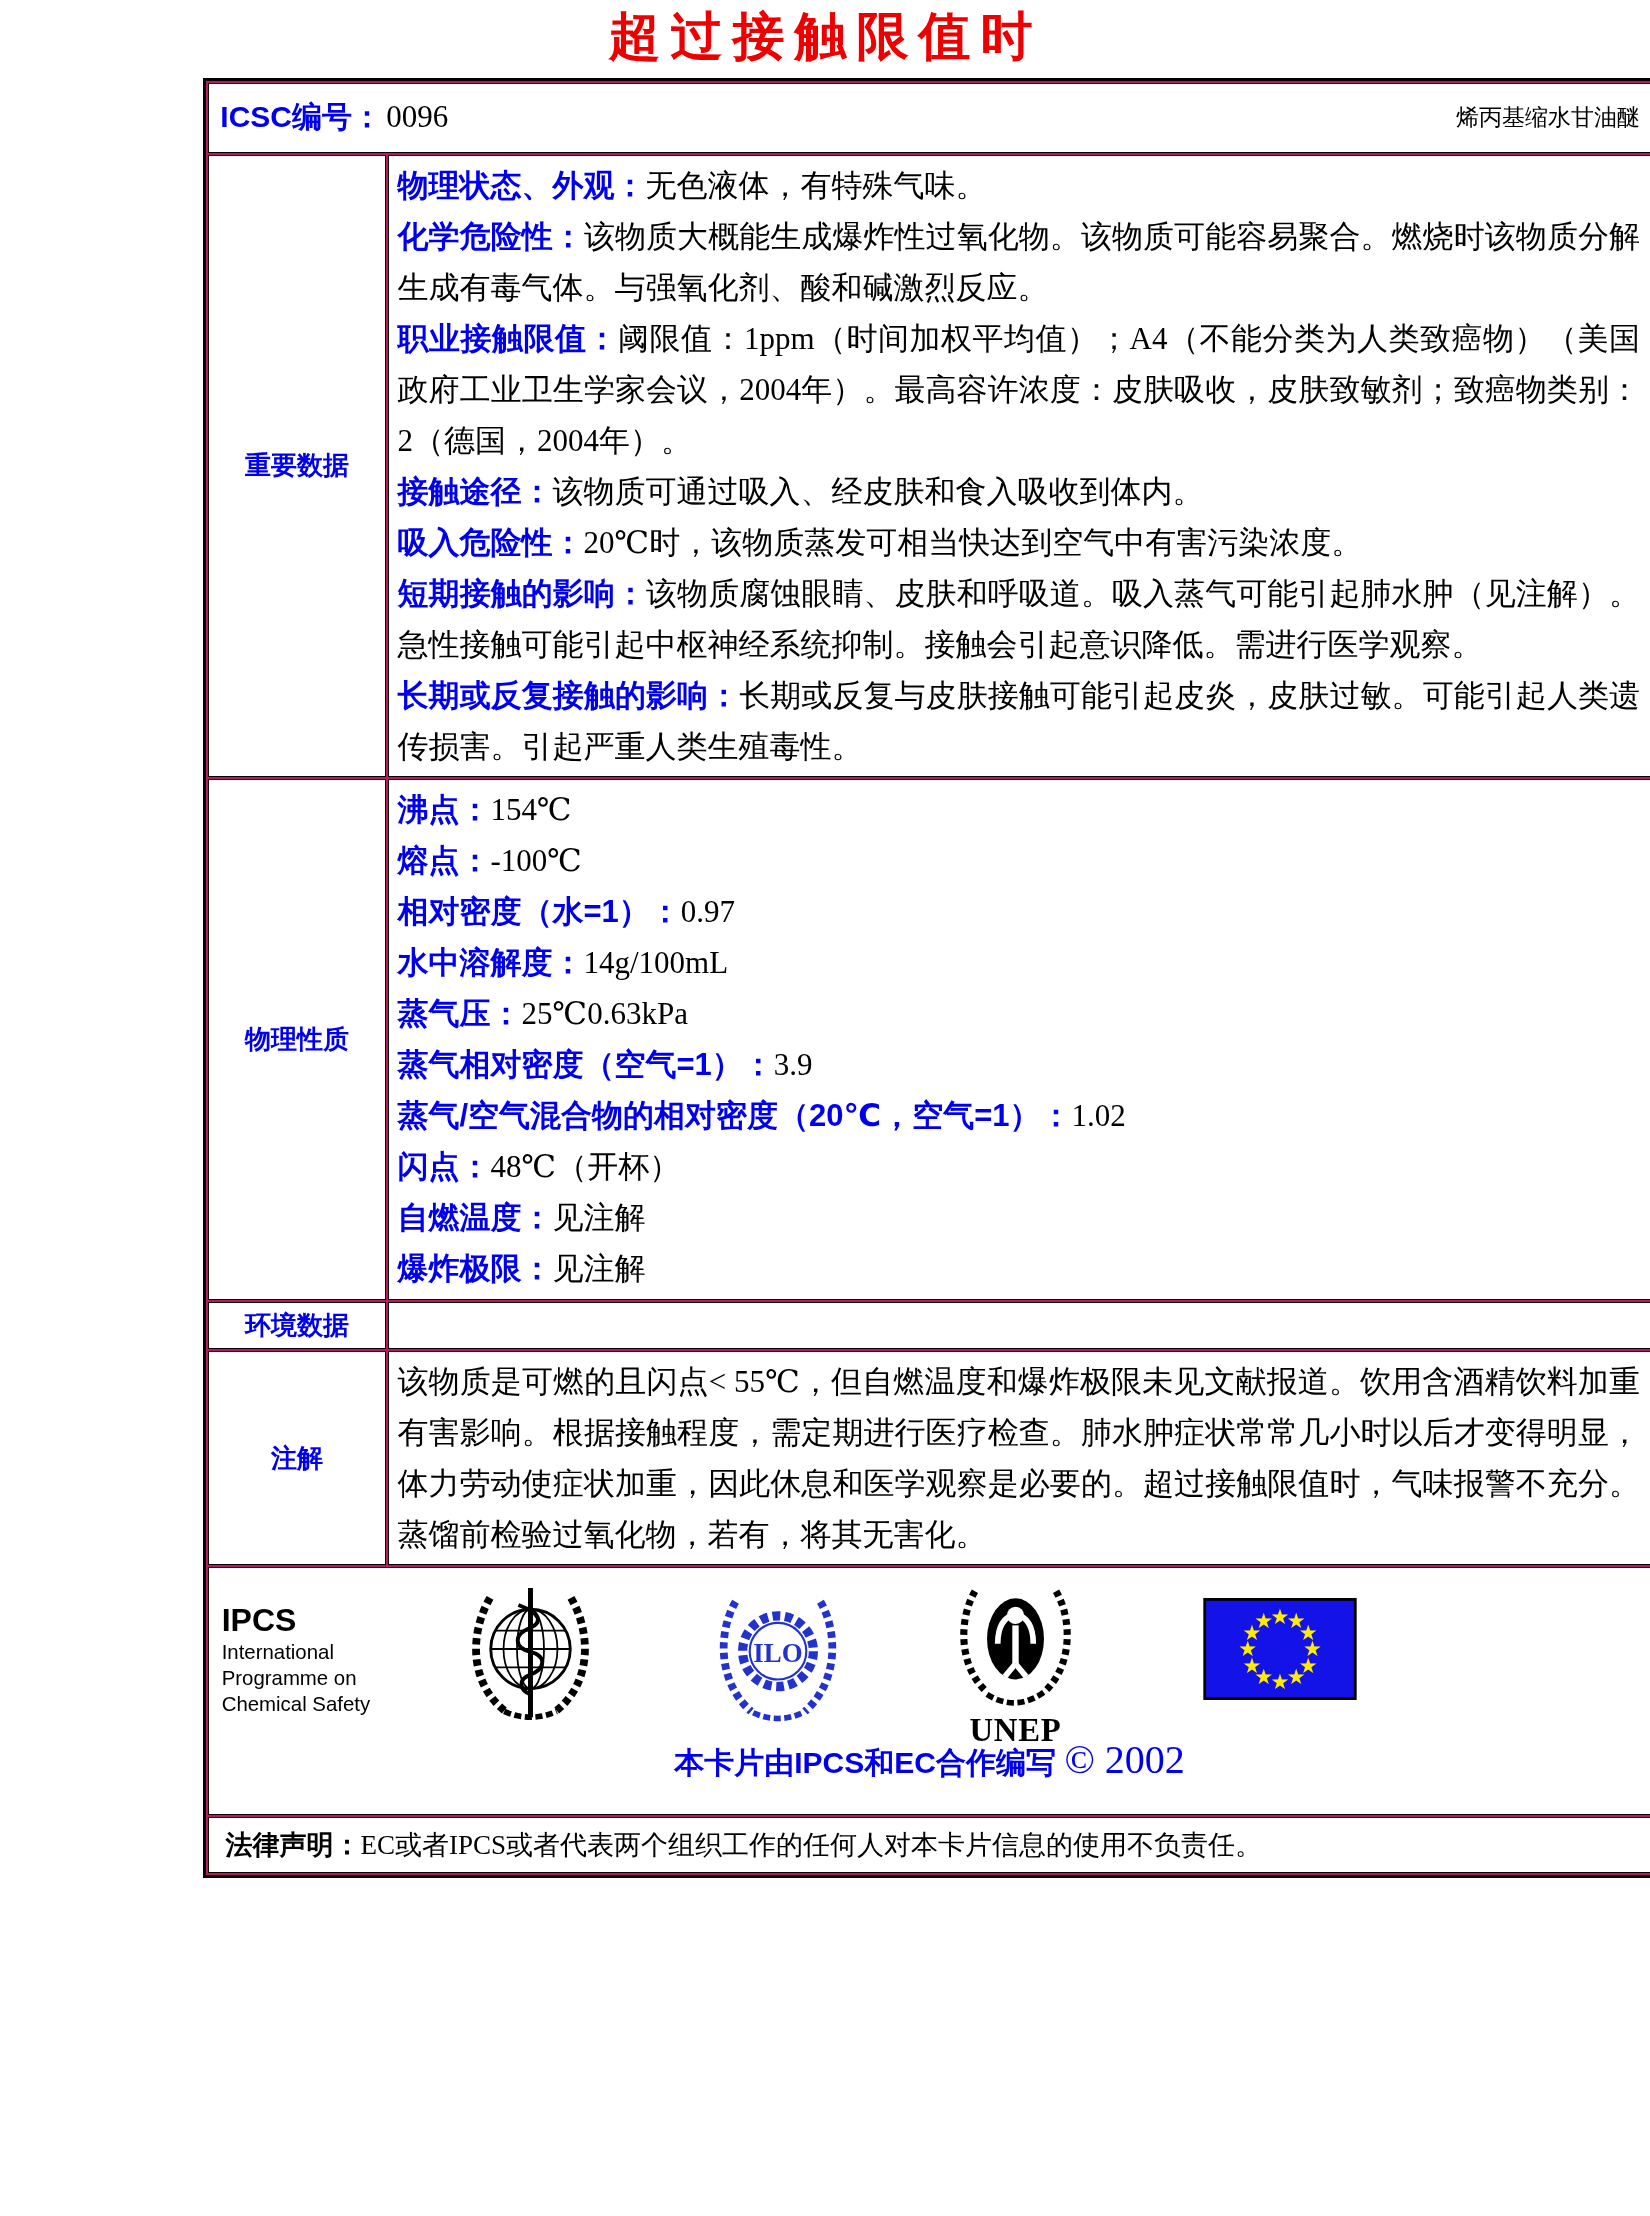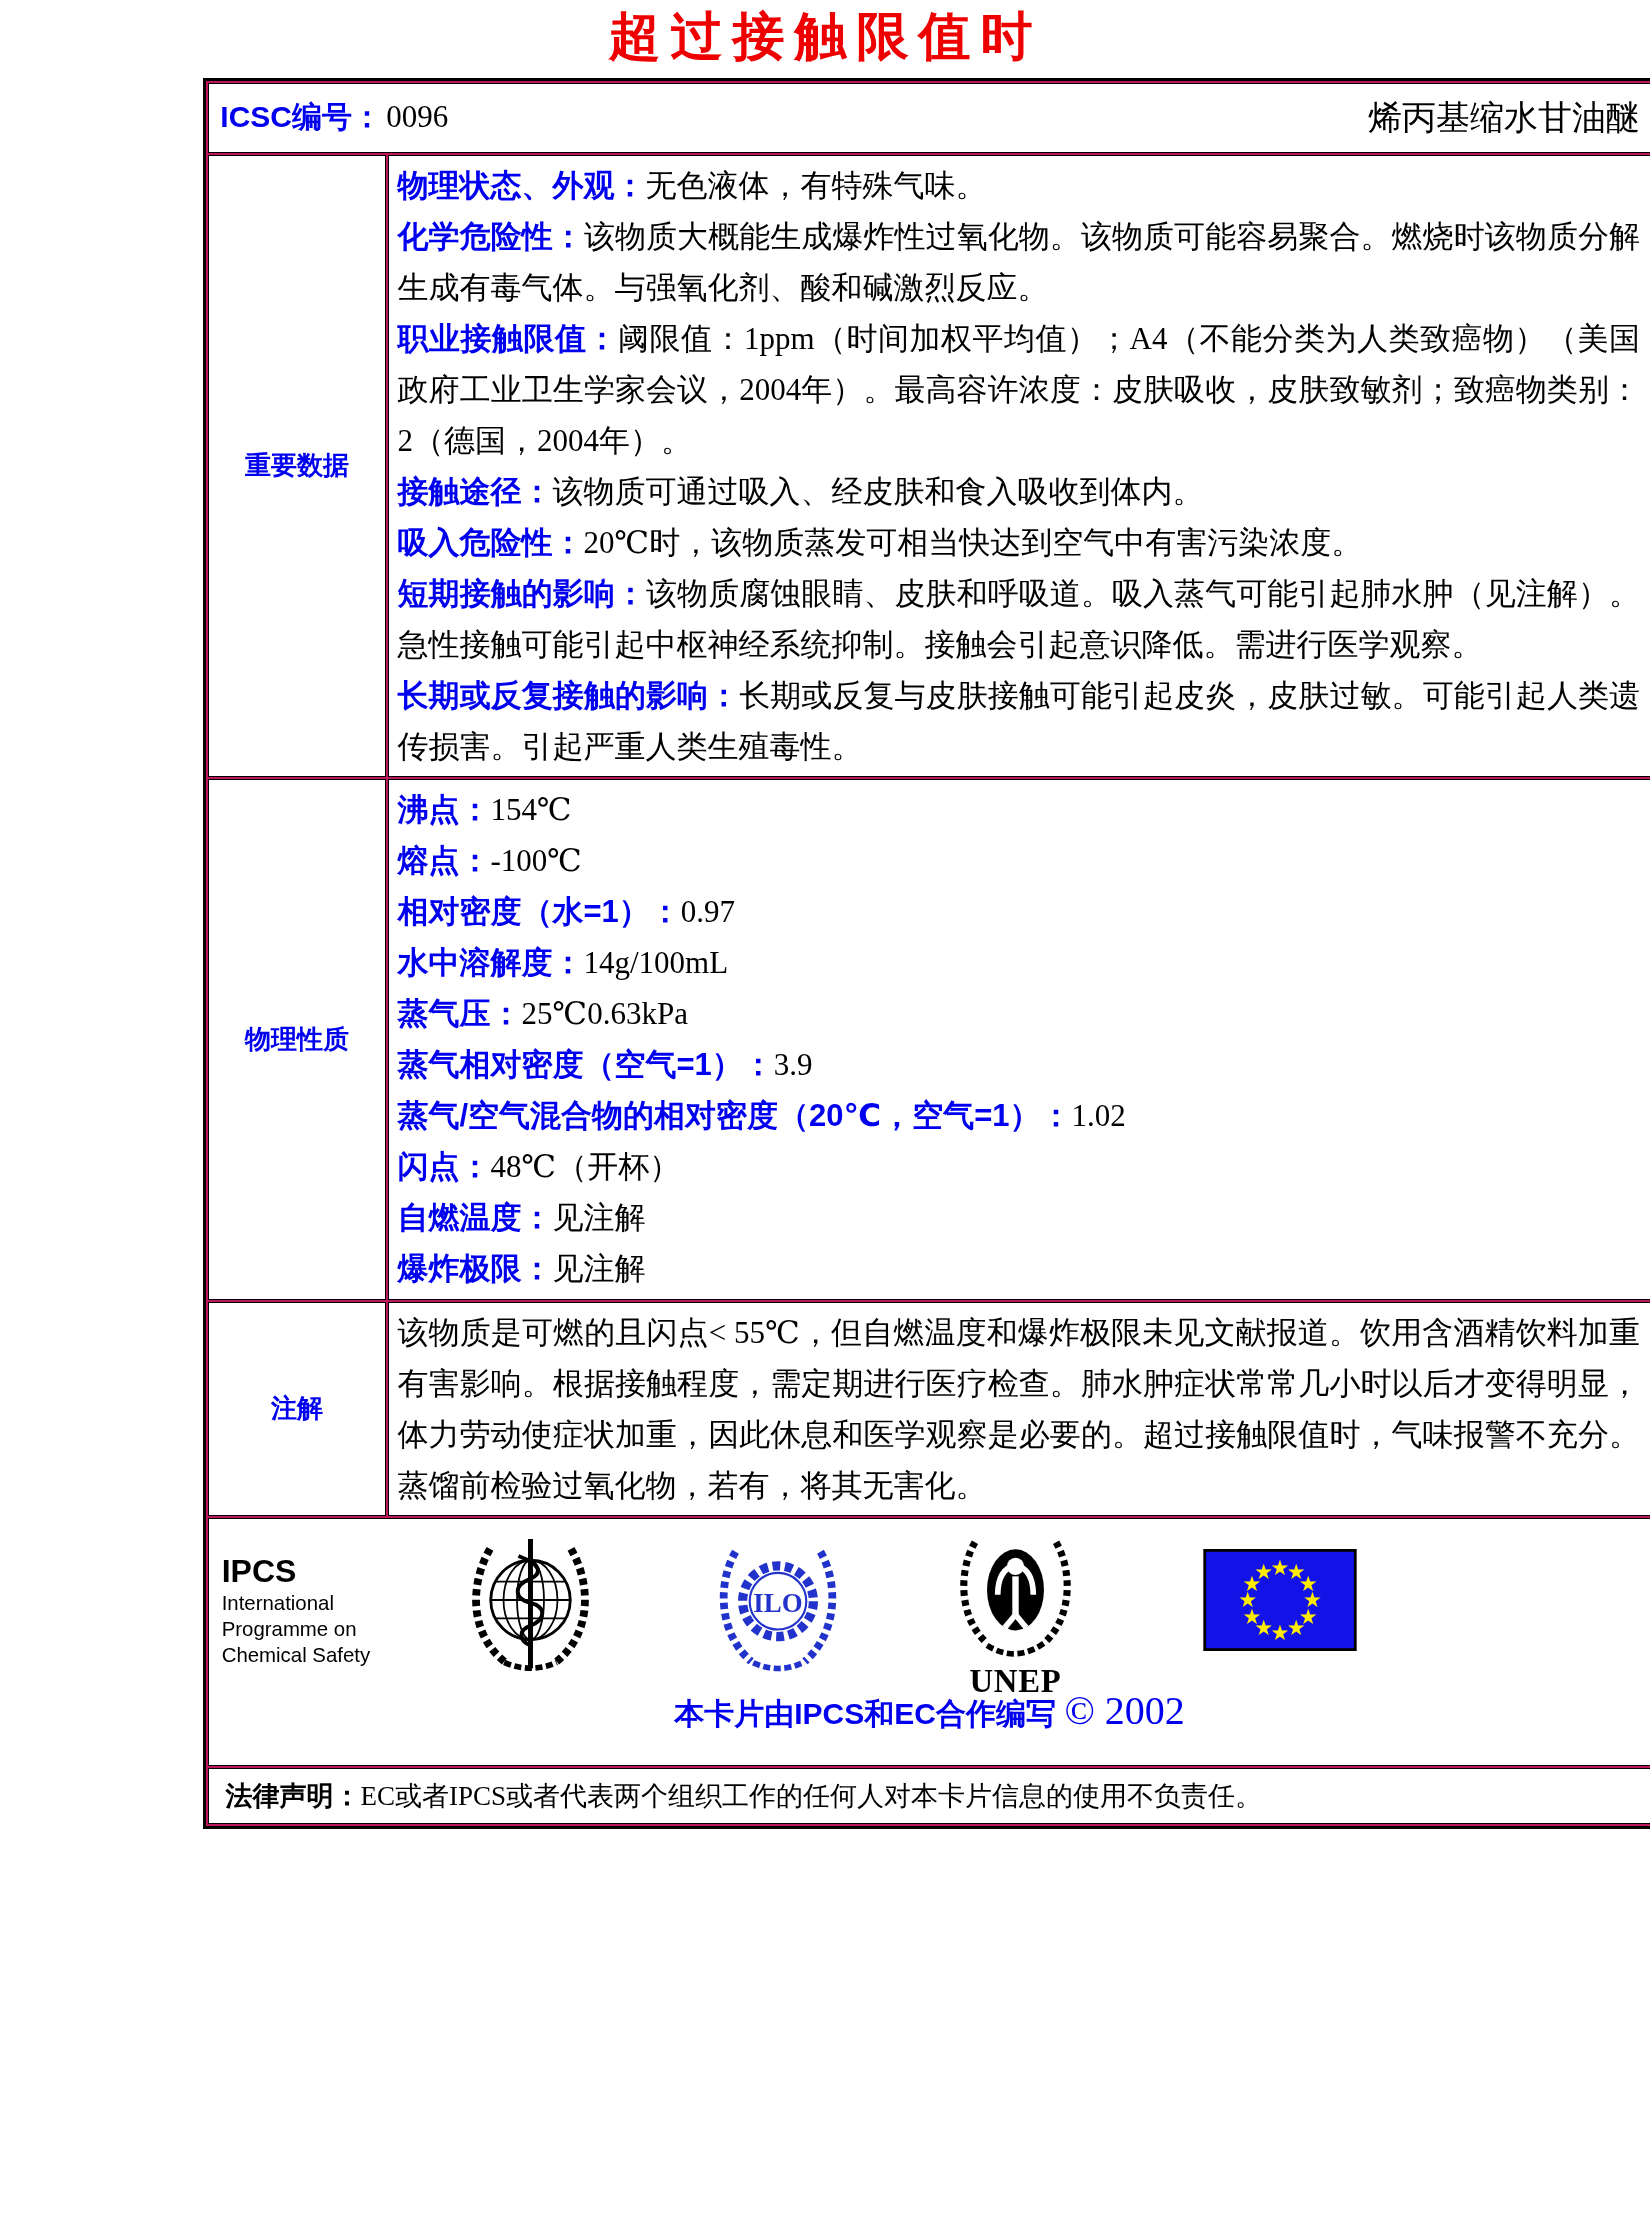--- a/index.html
+++ b/index.html
@@ -19,21 +19,21 @@
   }
   td{border:1.4px solid #000;background:#fff;}
   col.c1{width:178px;}
   td.header-cell{height:68px;padding:0 10px 0 11.3px;}
   .header-flex{display:flex;justify-content:space-between;align-items:center;}
   .hdr-label{
     color:#0000ee;font-weight:bold;font-size:30px;
     font-family:"Liberation Sans","DejaVu Sans",sans-serif;
   }
   .hdr-number{font-size:31px;padding-left:4.2px;}
-  .hdr-name{font-size:34px;}
+  .hdr-name{font-size:23px;}
   td.rowlabel{
     text-align:center;vertical-align:middle;
     color:#0000ee;font-weight:bold;font-size:26px;
     font-family:"Liberation Sans","DejaVu Sans",sans-serif;
     padding:2.8px 1.4px;
   }
   td.content{vertical-align:top;padding:4.2px 10px 4.2px 8.5px;}
   td.content p{margin:0;font-size:31px;line-height:51px;text-align:justify;}
   .lbl{
     color:#0000ee;font-weight:bold;
@@ -110,20 +110,24 @@
       <p><span class="lbl">水中溶解度：</span><span>14g/100mL</span></p>
       <p><span class="lbl">蒸气压：</span><span>25℃0.63kPa</span></p>
       <p><span class="lbl">蒸气相对密度（空气=1）：</span><span>3.9</span></p>
       <p><span class="lbl">蒸气/空气混合物的相对密度（20℃，空气=1）：</span><span>1.02</span></p>
       <p><span class="lbl">闪点：</span><span>48℃（开杯）</span></p>
       <p><span class="lbl">自燃温度：</span><span>见注解</span></p>
       <p><span class="lbl">爆炸极限：</span><span>见注解</span></p>
     </td>
   </tr>
 
+  <tr>
+    <td class="rowlabel">环境数据</td>
+    <td class="content env-cell"></td>
+  </tr>
 
   <tr>
     <td class="rowlabel">注解</td>
     <td class="content">
       <p>该物质是可燃的且闪点&lt; 55℃，但自燃温度和爆炸极限未见文献报道。饮用含酒精饮料加重有害影响。根据接触程度，需定期进行医疗检查。肺水肿症状常常几小时以后才变得明显，体力劳动使症状加重，因此休息和医学观察是必要的。超过接触限值时，气味报警不充分。蒸馏前检验过氧化物，若有，将其无害化。</p>
     </td>
   </tr>
 
 
   <tr>

